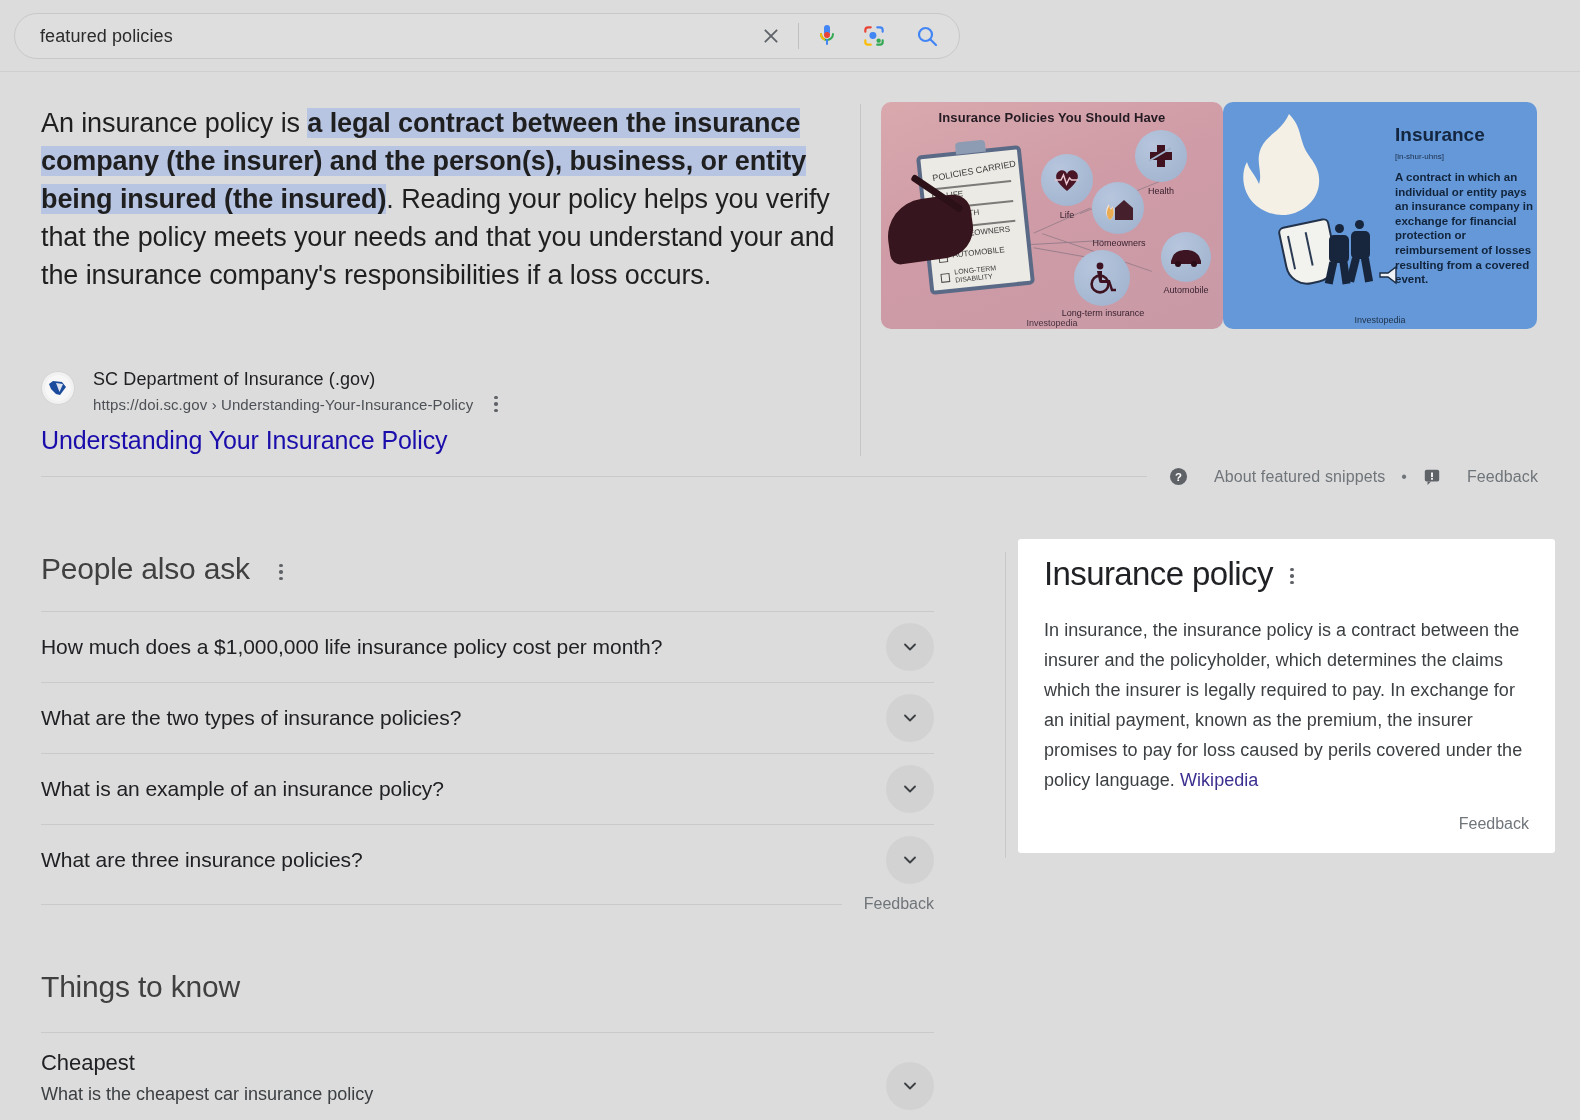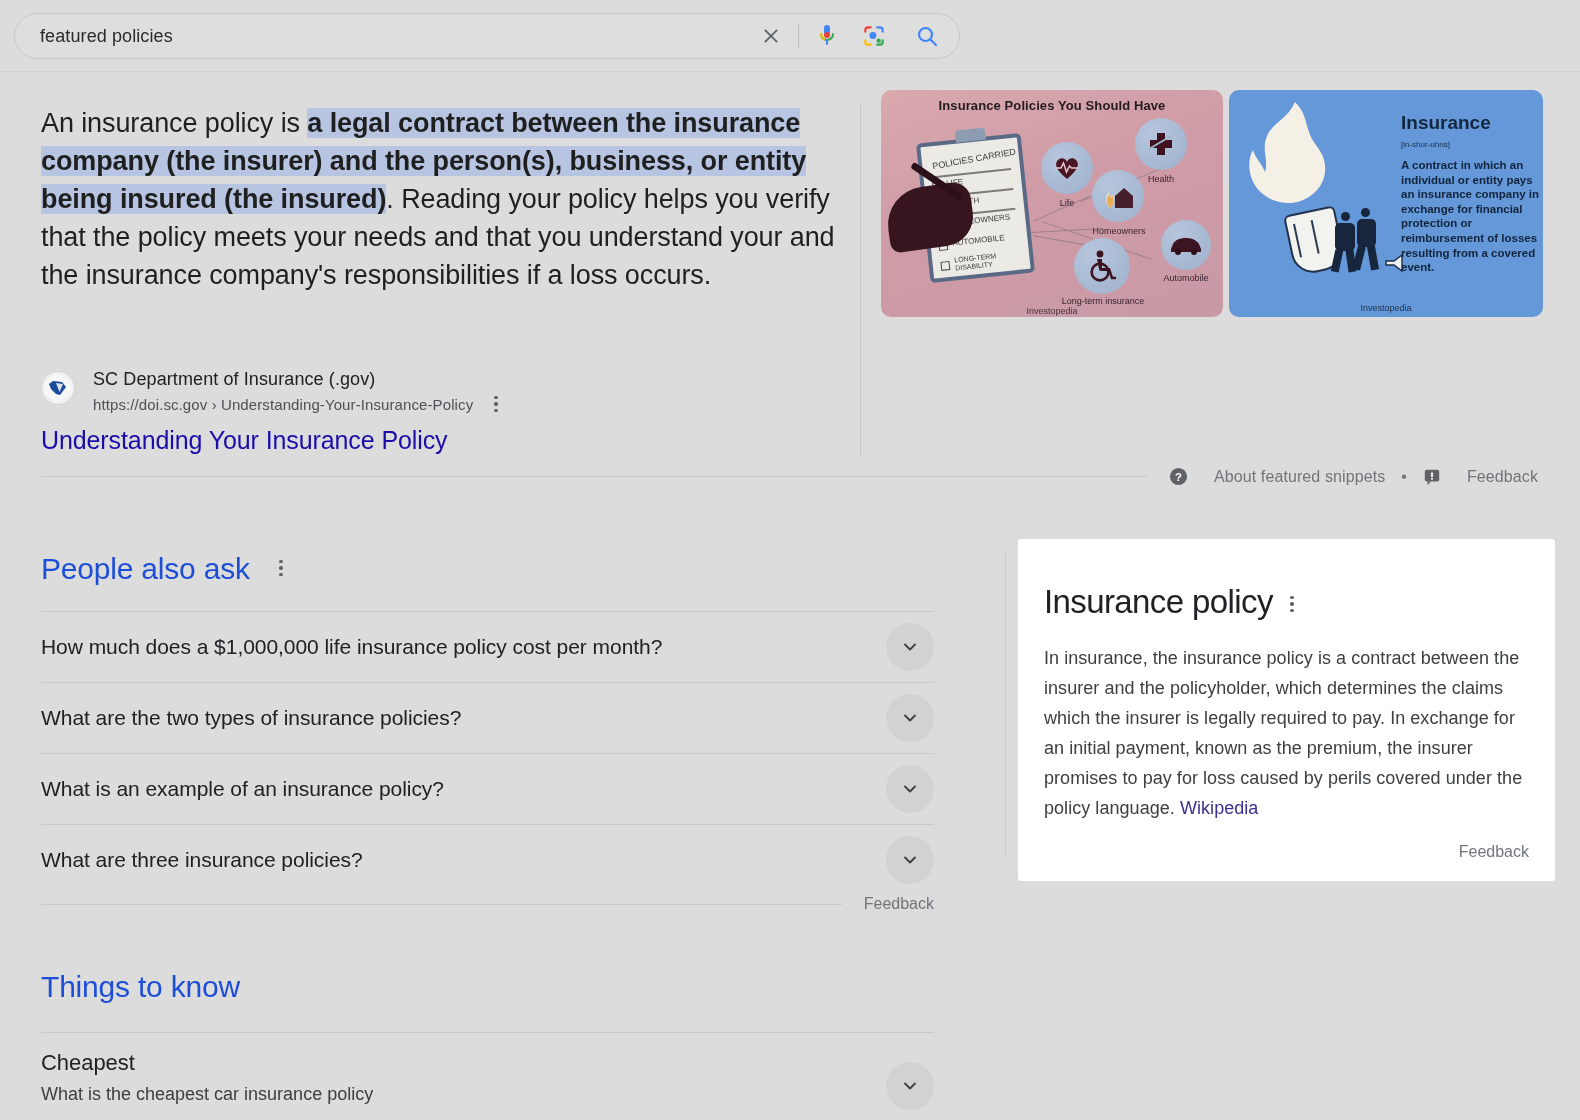--- a/index.html
+++ b/index.html
@@ -136,23 +136,22 @@
     font-size: 25px;
     color: #1a0dab;
     line-height: 32px;
     letter-spacing: -0.1px;
     cursor: pointer;
   }
 
   
   .img-strip {
     position: absolute;
-    left: 881px; top: 18px;
+    left: 881px; top: 30px;
     display: flex;
-    gap: 6px;
     border-radius: 15px;
   }
   .thumb {
     width: 342px; height: 227px;
     border-radius: 10px;
     overflow: hidden;
     position: relative;
   }
   .thumb.t2 { width: 314px; padding-left: 16px; }
 
@@ -297,22 +296,22 @@
   .afs-item span { margin-left: 26px; letter-spacing: 0.1px; }
   .afs-dot { margin: 0 16px; color: #70757a; font-size: 16px; }
 
   
   .paa {
     position: absolute;
     left: 41px; top: 480px;
     width: 893px;
   }
   .sec-head {
-    display: flex; align-items: flex-start;
-    font-size: 30px; color: #1d4ed8;
+    display: flex; align-items: center;
+    font-size: 30px; color: #404040;
     letter-spacing: -0.2px;
   }
   .sec-head .dots-vert { margin-left: 22px; margin-top: 6px; }
   .paa-list { margin-top: 25px; }
   .paa-item {
     border-top: 1px solid #cacaca;
     height: 71px;
     display: flex;
     align-items: center;
     justify-content: space-between;
@@ -371,21 +370,21 @@
     left: 1005px; top: 480px;
     width: 1px; height: 306px;
     background: #c9c9c9;
   }
   .kp {
     position: absolute;
     left: 1018px; top: 467px;
     width: 537px;
     background: #ffffff;
     border-radius: 3px;
-    padding: 44px 26px 20px 26px;
+    padding: 16px 26px 20px 26px;
   }
   .kp-title-row { display: flex; align-items: center; }
   .kp-title {
     font-size: 33px;
     color: #202124;
     letter-spacing: -0.6px;
   }
   .kp-title-row .dots-vert { margin-left: 10px; margin-top: 4px; }
   .kp-body {
     margin-top: 22px;

